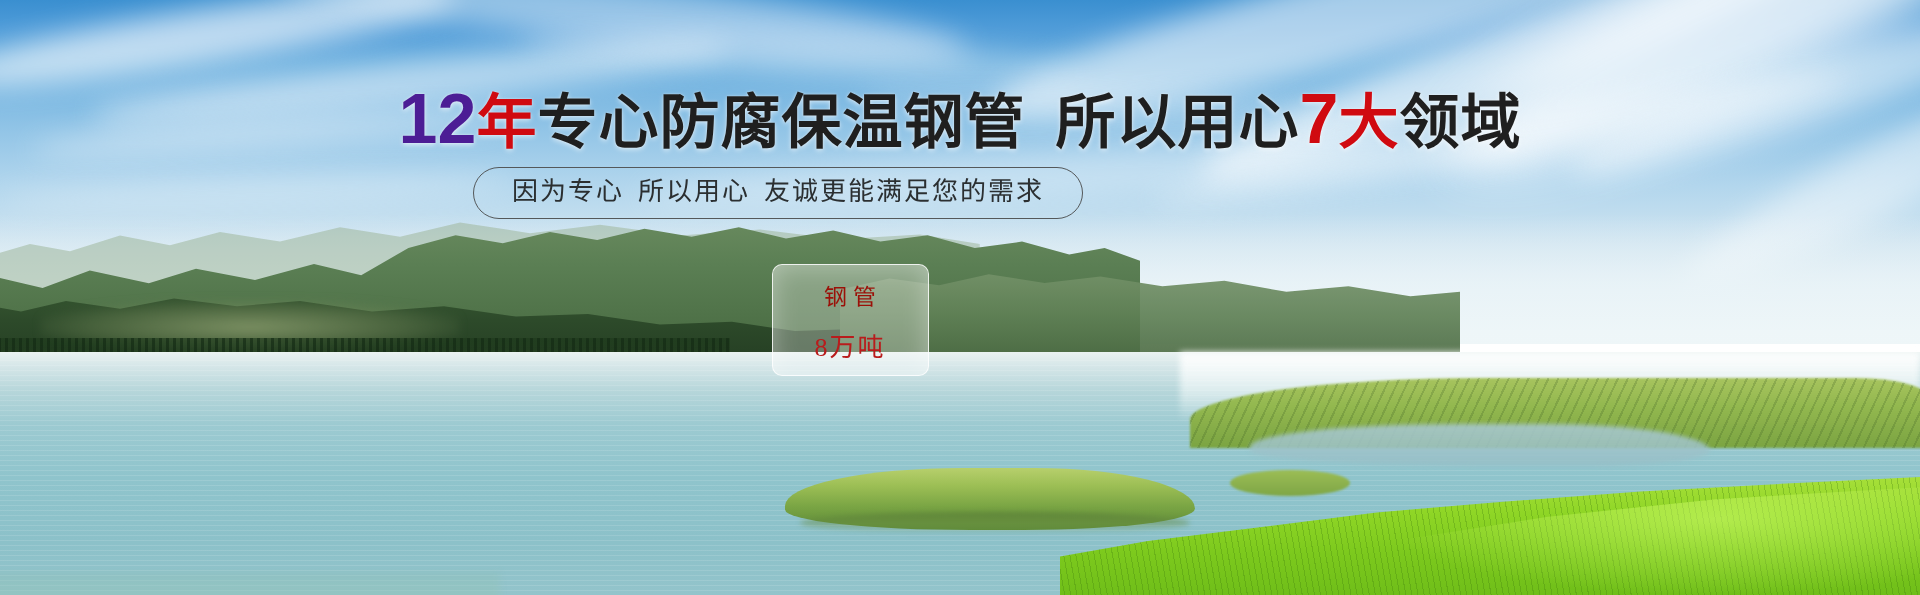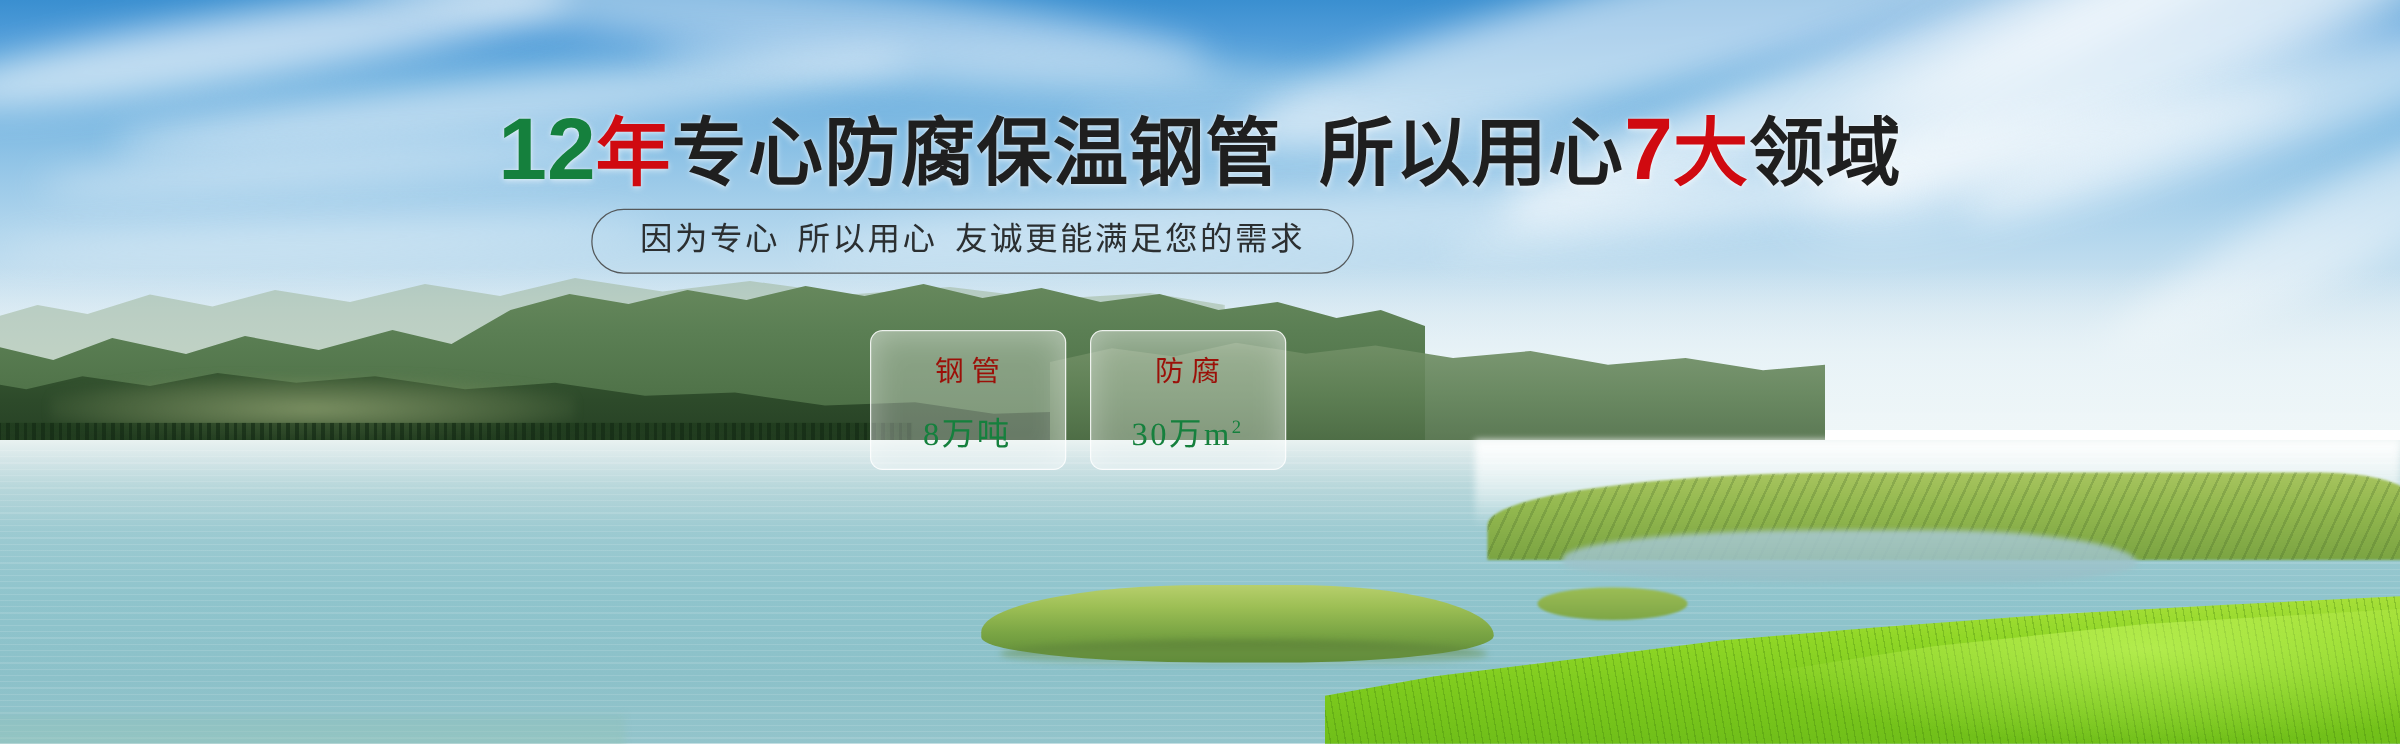--- a/index.html
+++ b/index.html
@@ -199,21 +199,21 @@
     font-family:"Liberation Sans","DejaVu Sans",sans-serif;
     font-weight:bold;
     font-size:60px;
     line-height:1;
     letter-spacing:1px;
     color:#1f1f1f;
     white-space:nowrap;
     text-shadow:0 2px 5px rgba(255,255,255,.55), 0 0 2px rgba(255,255,255,.5);
   }
   .headline .num{
-    color:#15803d;
+    color:#4c1d95;
     font-size:70px;
     letter-spacing:0;
   }
   .headline .red{
     color:#d00a10;
   }
   .headline .gap{display:inline-block;width:30px;}
 
   .subtitle-wrap{
     position:absolute;left:0;top:167px;width:1556px;
@@ -230,42 +230,42 @@
     letter-spacing:2px;
     white-space:nowrap;
     font-family:"Liberation Sans","DejaVu Sans",sans-serif;
     background:transparent;
   }
   .subtitle .sp{display:inline-block;width:14px;}
 
   
   .cards{
     position:absolute;left:0;top:264px;width:1700px;
-    display:flex;justify-content:center;gap:19px;padding-left:12px;
+    display:flex;justify-content:center;gap:19px;
   }
   .card{
     width:155px;height:110px;
     border:1px solid rgba(255,255,255,.85);
     border-radius:10px;
     background:rgba(255,255,255,.30);
     box-shadow:inset 0 0 26px rgba(255,255,255,.35);
     display:flex;flex-direction:column;
     align-items:center;justify-content:center;
     gap:14px;
   }
   .card-label{
     font-size:23px;
     color:#9b1008;
     letter-spacing:6px;
     text-indent:6px;
     font-family:"Liberation Sans","DejaVu Sans",sans-serif;
   }
   .card-value{
     font-size:26px;
-    color:#15803d;
+    color:#b91c1c;
     letter-spacing:2px;
     font-family:"Liberation Serif","DejaVu Serif",serif;
     white-space:nowrap;
   }
   .card-value sup{font-size:15px;vertical-align:super;}
 </style>
 </head>
 <body>
 
 <div class="banner">
@@ -318,21 +318,17 @@
     <div class="subtitle"><span>因为专心</span><span class="sp"></span><span>所以用心</span><span class="sp"></span><span>友诚更能满足您的需求</span></div>
   </div>
 
   <div class="cards">
 
     <div class="card">
       <div class="card-label">钢管</div>
       <div class="card-value"><span>8万吨</span></div>
     </div>
 
-    <div class="card">
-      <div class="card-label">防腐</div>
-      <div class="card-value"><span>30万m</span><sup>2</sup></div>
-    </div>
 
 
   </div>
 
 </div>
 
 </body></html>

